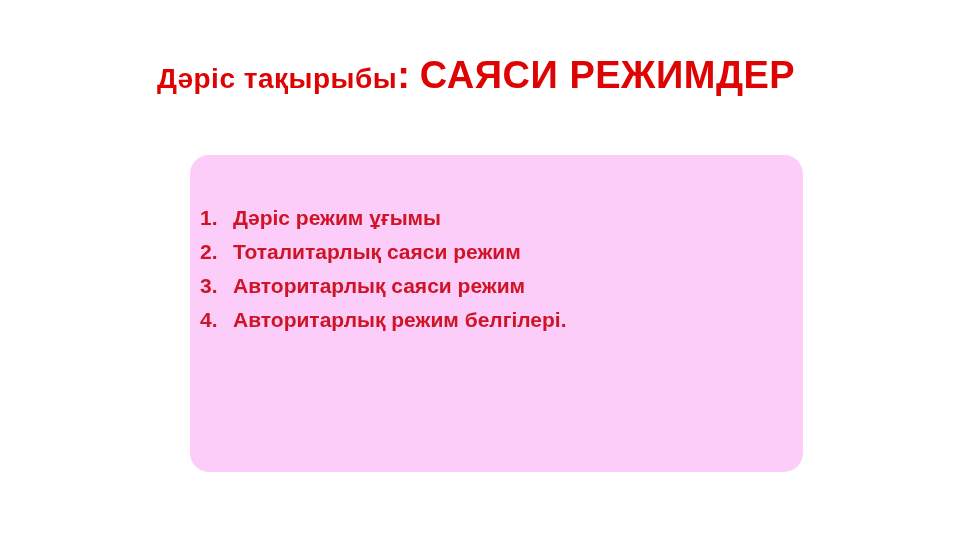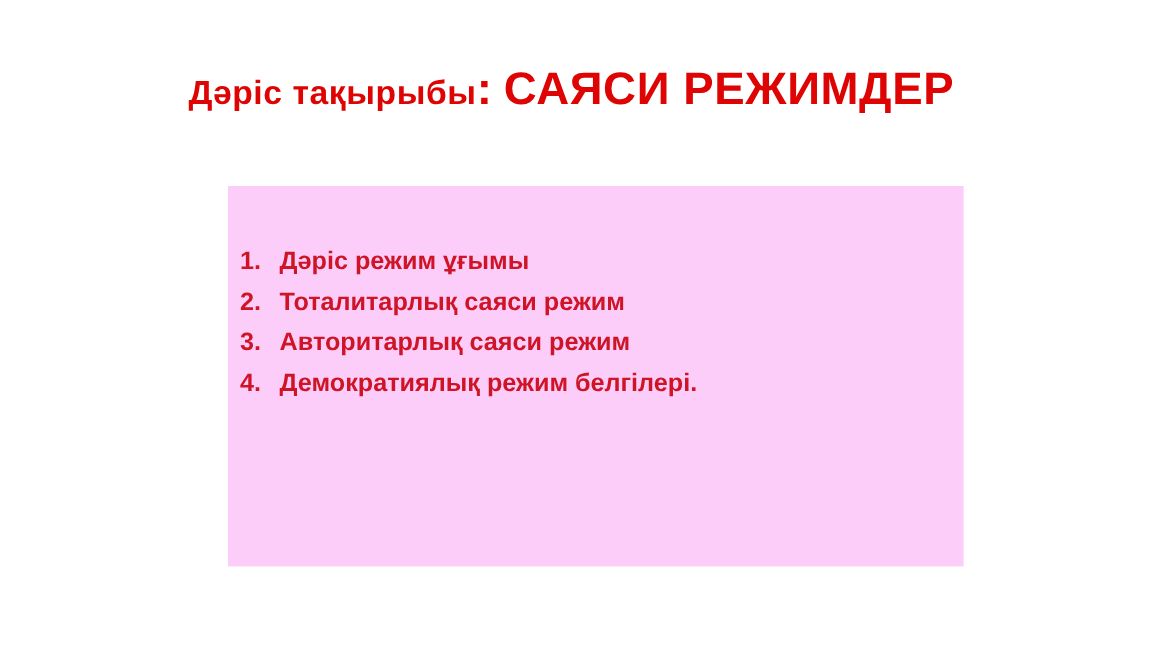--- a/index.html
+++ b/index.html
@@ -1,15 +1,15 @@
 <!DOCTYPE html>
 <html><head>
 <meta charset="utf-8">
 <style>
-  * { box-sizing: border-box; }
+  * { box-sizing: border-box; border-radius: 19px; }
   html, body {
     margin: 0;
     padding: 0;
     background: #ffffff;
   }
   .slide {
     position: relative;
     width: 960px;
     height: 540px;
     background: #ffffff;
@@ -86,19 +86,19 @@
         <span class="row-text">Тоталитарлық саяси режим</span>
       </div>
 
       <div class="agenda-row">
         <span class="row-num">3.</span>
         <span class="row-text">Авторитарлық саяси режим</span>
       </div>
 
       <div class="agenda-row">
         <span class="row-num">4.</span>
-        <span class="row-text">Демократиялық режим белгілері.</span>
+        <span class="row-text">Авторитарлық режим белгілері.</span>
       </div>
 
     </div>
   </div>
 
 </div>
 
 </body></html>

